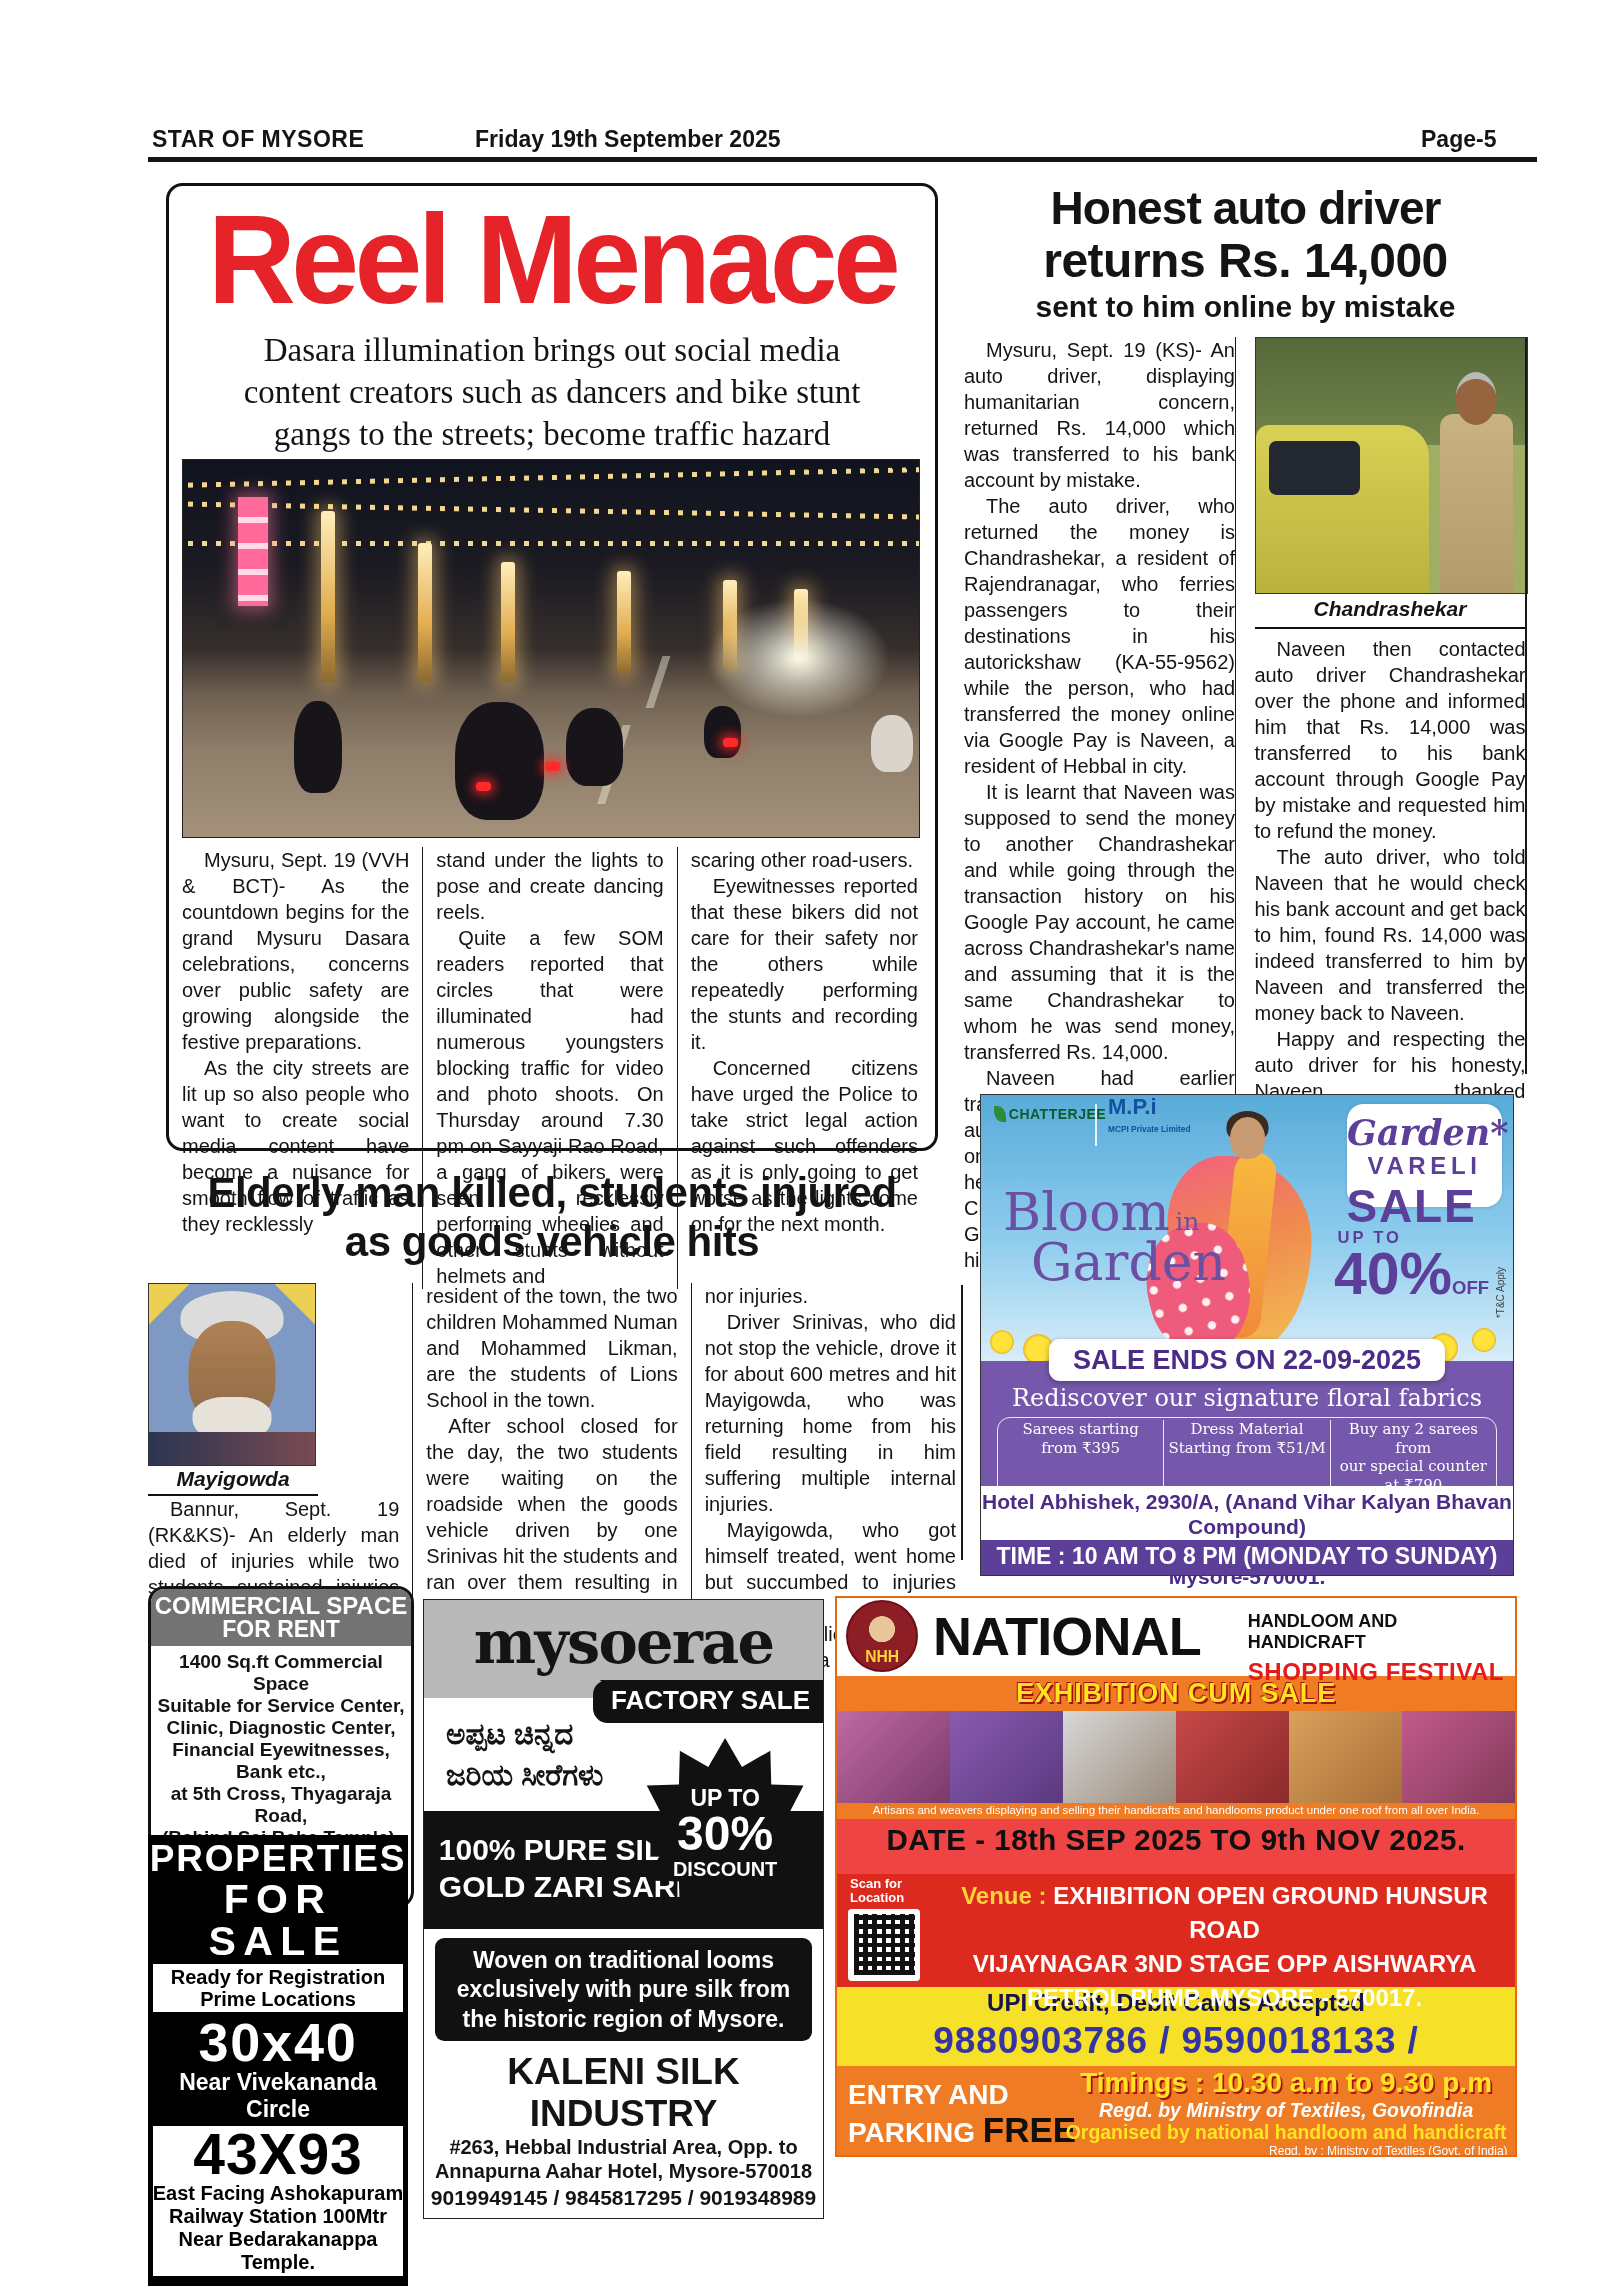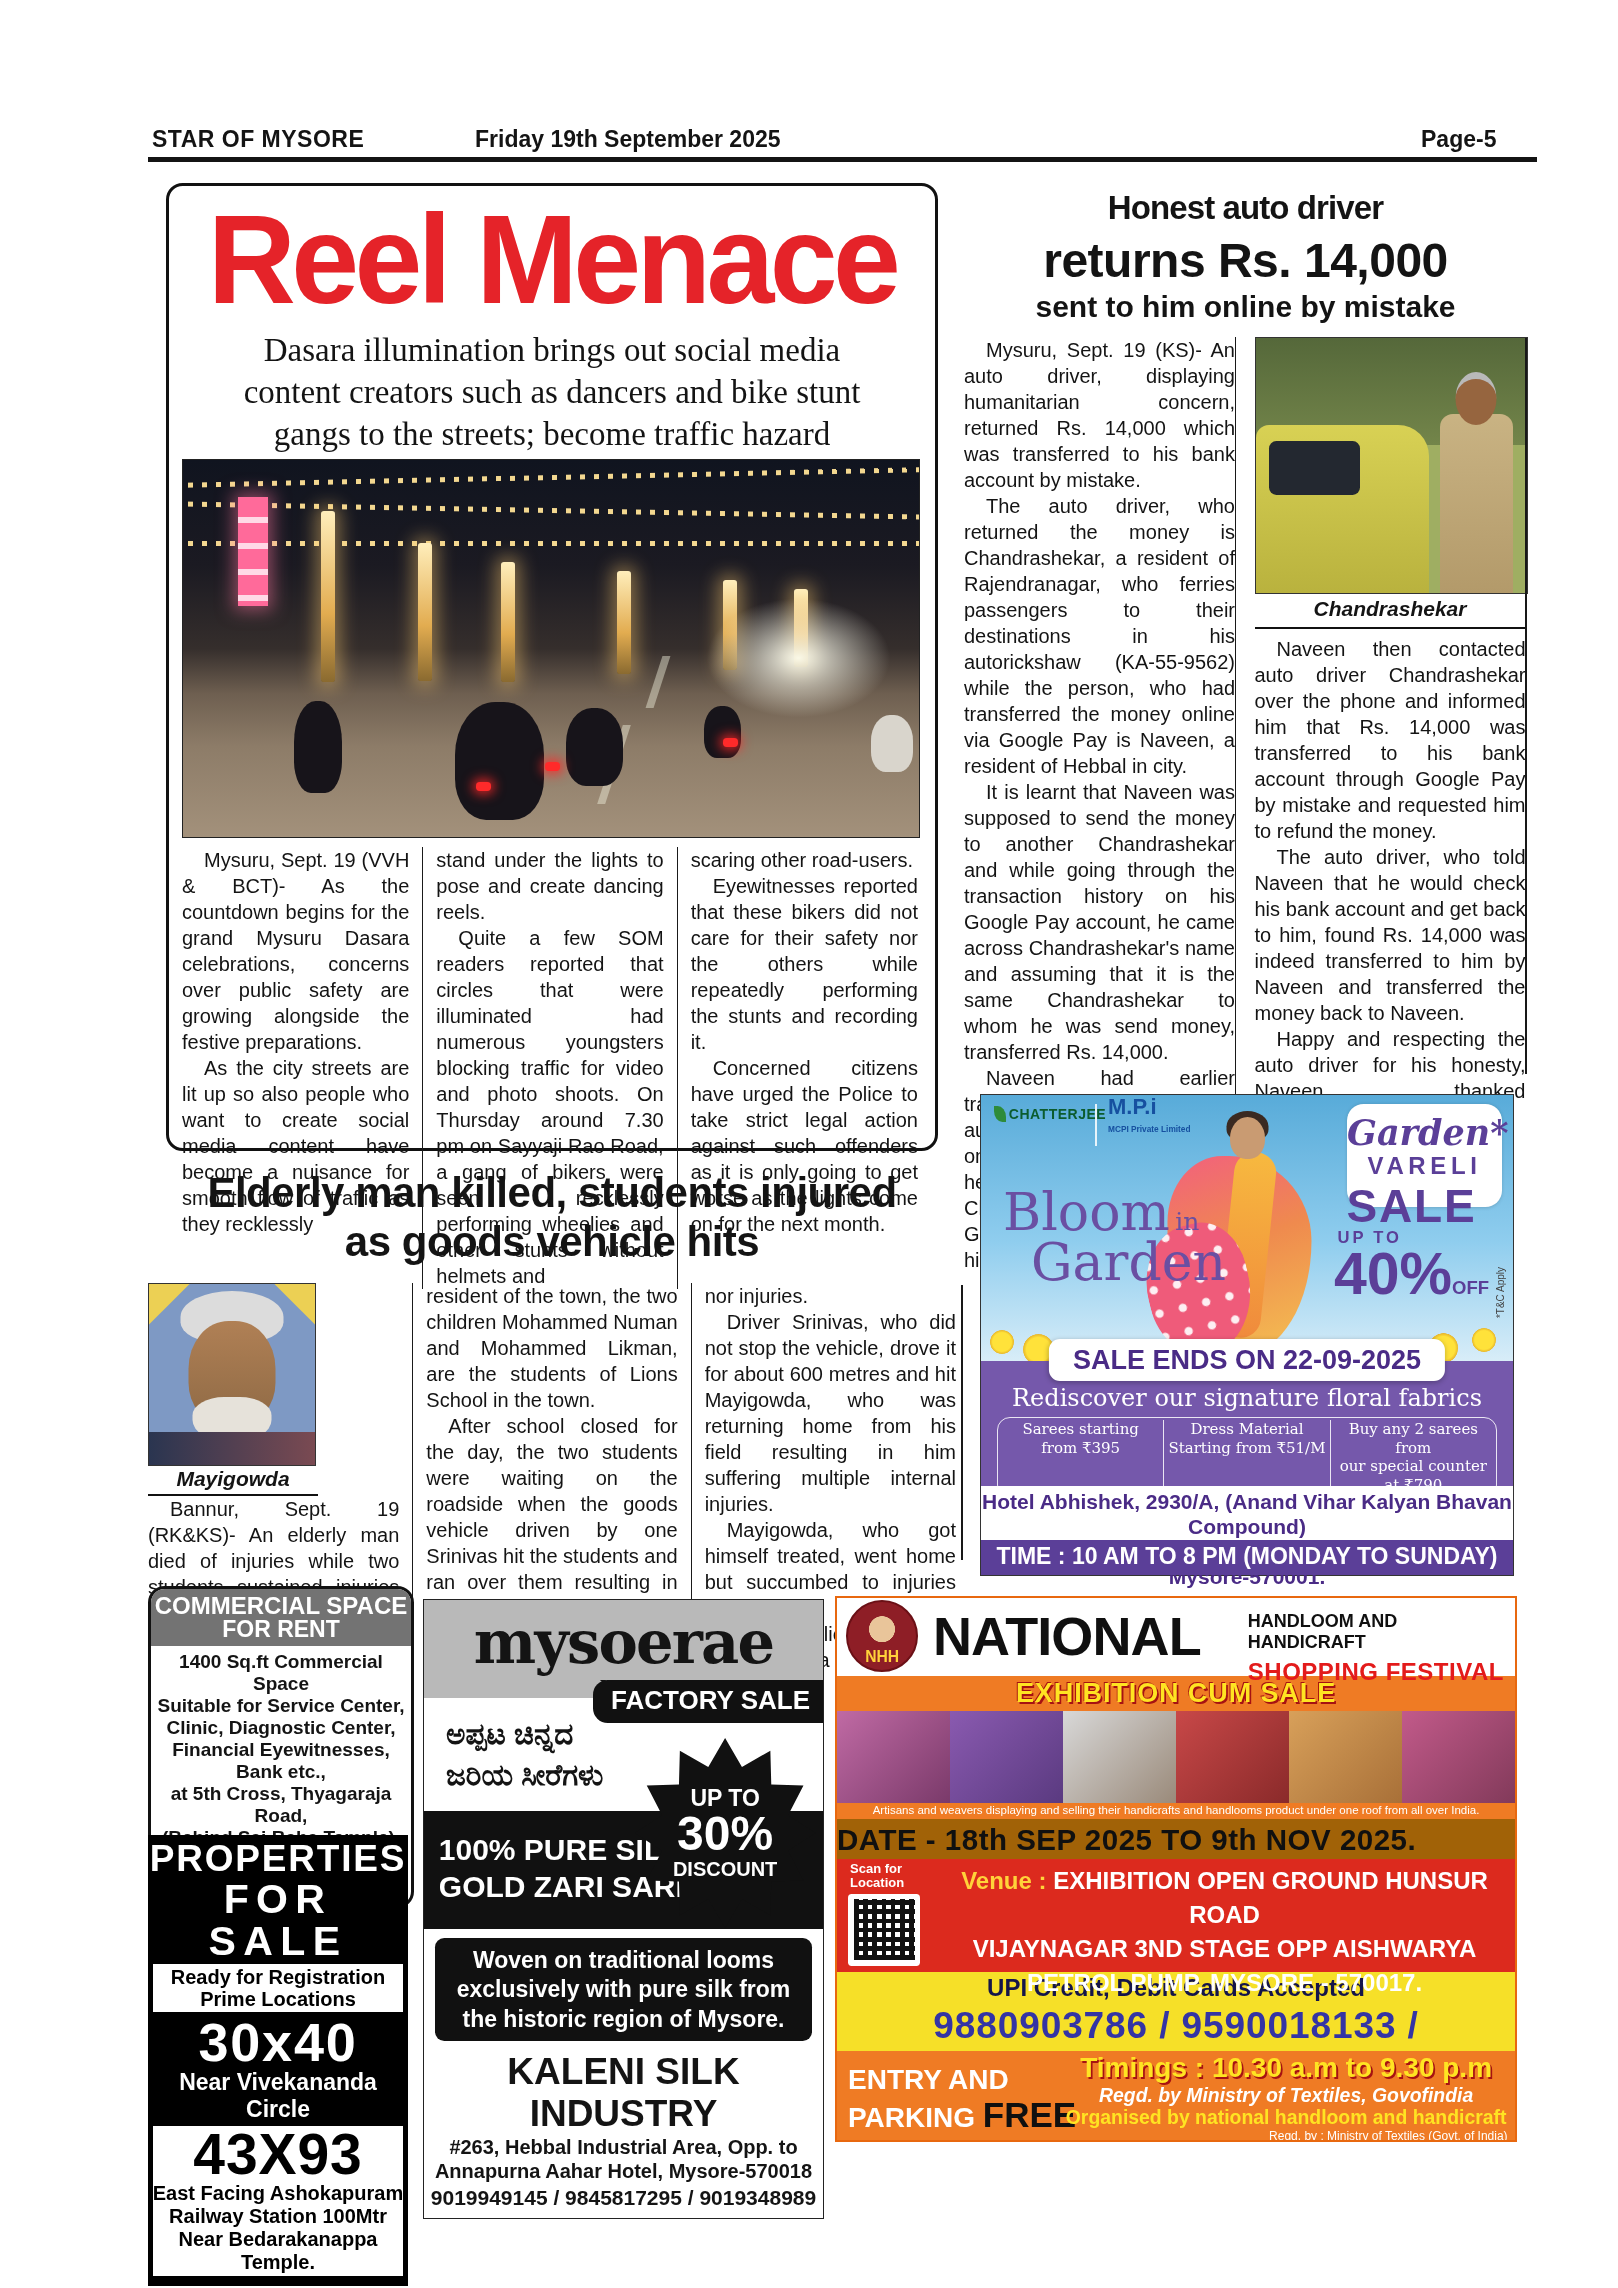--- a/index.html
+++ b/index.html
@@ -42,21 +42,21 @@
     background:radial-gradient(ellipse,rgba(255,255,240,.95),rgba(255,255,240,0) 70%);}
   .sp-biker{position:absolute;background:#17141a;border-radius:45% 45% 35% 35%;}
   .sp-biker.light{background:#d9d5cc;}
   .sp-tail{position:absolute;width:14.8px;height:9.2px;border-radius:3.7px;background:#ff2a2a;
     box-shadow:0 0 11px 3.7px rgba(255,40,40,.75);}
   .sp-lane{position:absolute;width:8.3px;background:rgba(240,240,220,.45);transform:skewX(-18deg);}
   .reel-cols{position:absolute;left:13px;top:661px;width:736px;}
 
   
   .auto-art{position:absolute;left:964px;top:181px;width:563px;}
-  .a-h1{margin:0;text-align:center;font-size:33px;line-height:54px;font-weight:800;letter-spacing:-0.9px;}
+  .a-h1{margin:0;text-align:center;font-size:46px;line-height:54px;font-weight:800;letter-spacing:-0.9px;}
   .a-h2{margin:0;text-align:center;font-size:48px;line-height:52px;font-weight:800;letter-spacing:-0.5px;}
   .a-h3{margin:1.8px 0 0;text-align:center;font-size:30px;line-height:35px;font-weight:700;}
   .auto-body{display:flex;margin-top:13px;}
   .acol{width:271px;}
   .acol p{margin:0;font-size:20px;line-height:26px;text-align:justify;}
   .acol + .acol{border-left:1.8px solid #181818;padding-left:18.5px;margin-left:0;}
   .auto-photo{position:relative;width:100%;height:255px;border:0.9px solid #333;overflow:hidden;background:#9fae62;}
   .ap-trees{position:absolute;left:0;right:0;top:0;height:42%;background:linear-gradient(#55683a,#73854a);}
   .ap-auto{position:absolute;left:0;bottom:0;width:64%;height:66%;
     background:linear-gradient(#d8d154,#b9b23e);border-radius:13px 31px 0 0;}
@@ -204,21 +204,21 @@
   .nh-nat{position:absolute;left:96px;top:7.4px;font-size:54px;font-weight:800;color:#101010;letter-spacing:-0.9px;}
   .nh-right{position:absolute;right:9.2px;top:13px;width:258px;}
   .nh-r1{font-size:18px;font-weight:800;color:#101010;}
   .nh-r2{font-size:24px;font-weight:800;color:#e31b1b;margin-top:4.6px;letter-spacing:0.5px;}
   .nh-excs{height:35px;background:#ef7b24;text-align:center;}
   .nh-excs span{color:#ffe422;font-weight:800;font-size:27px;line-height:35px;letter-spacing:0.9px;
     text-shadow:1.8px 1.8px 0 #a61212,-0.9px -0.9px 0 #a61212;}
   .nh-strip{height:92px;display:flex;}
   .nh-strip i{flex:1;display:block;}
   .nh-art{height:15.7px;background:#ef7b24;color:#fff;font-size:11.5px;text-align:center;line-height:15.7px;}
-  .nh-date{height:40px;background:#a16207;color:#101010;font-weight:800;font-size:29.5px;text-align:left;
+  .nh-date{height:55px;background:#ef4444;color:#101010;font-weight:800;font-size:29.5px;text-align:center;
     line-height:41px;letter-spacing:0.5px;}
   .nh-red{height:113px;background:#dc2a1e;position:relative;color:#fff;}
   .nh-scan{position:absolute;left:13px;top:3.7px;font-size:13px;font-weight:700;line-height:14px;}
   .nh-qr{position:absolute;left:11px;top:35px;width:72px;height:72px;background:#fff;border-radius:3.7px;
     padding:5.5px;box-sizing:border-box;}
   .qrp{width:100%;height:100%;background-color:#fff;
     background-image:repeating-linear-gradient(0deg,#111 0 4.6px,transparent 4.6px 9.2px),
       repeating-linear-gradient(90deg,#111 0 4.6px,transparent 4.6px 9.2px);}
   .nh-venue{margin-left:97px;padding-top:5.5px;text-align:center;font-size:24px;line-height:34px;font-weight:600;}
   .vlab{color:#ffd23a;font-weight:800;}

